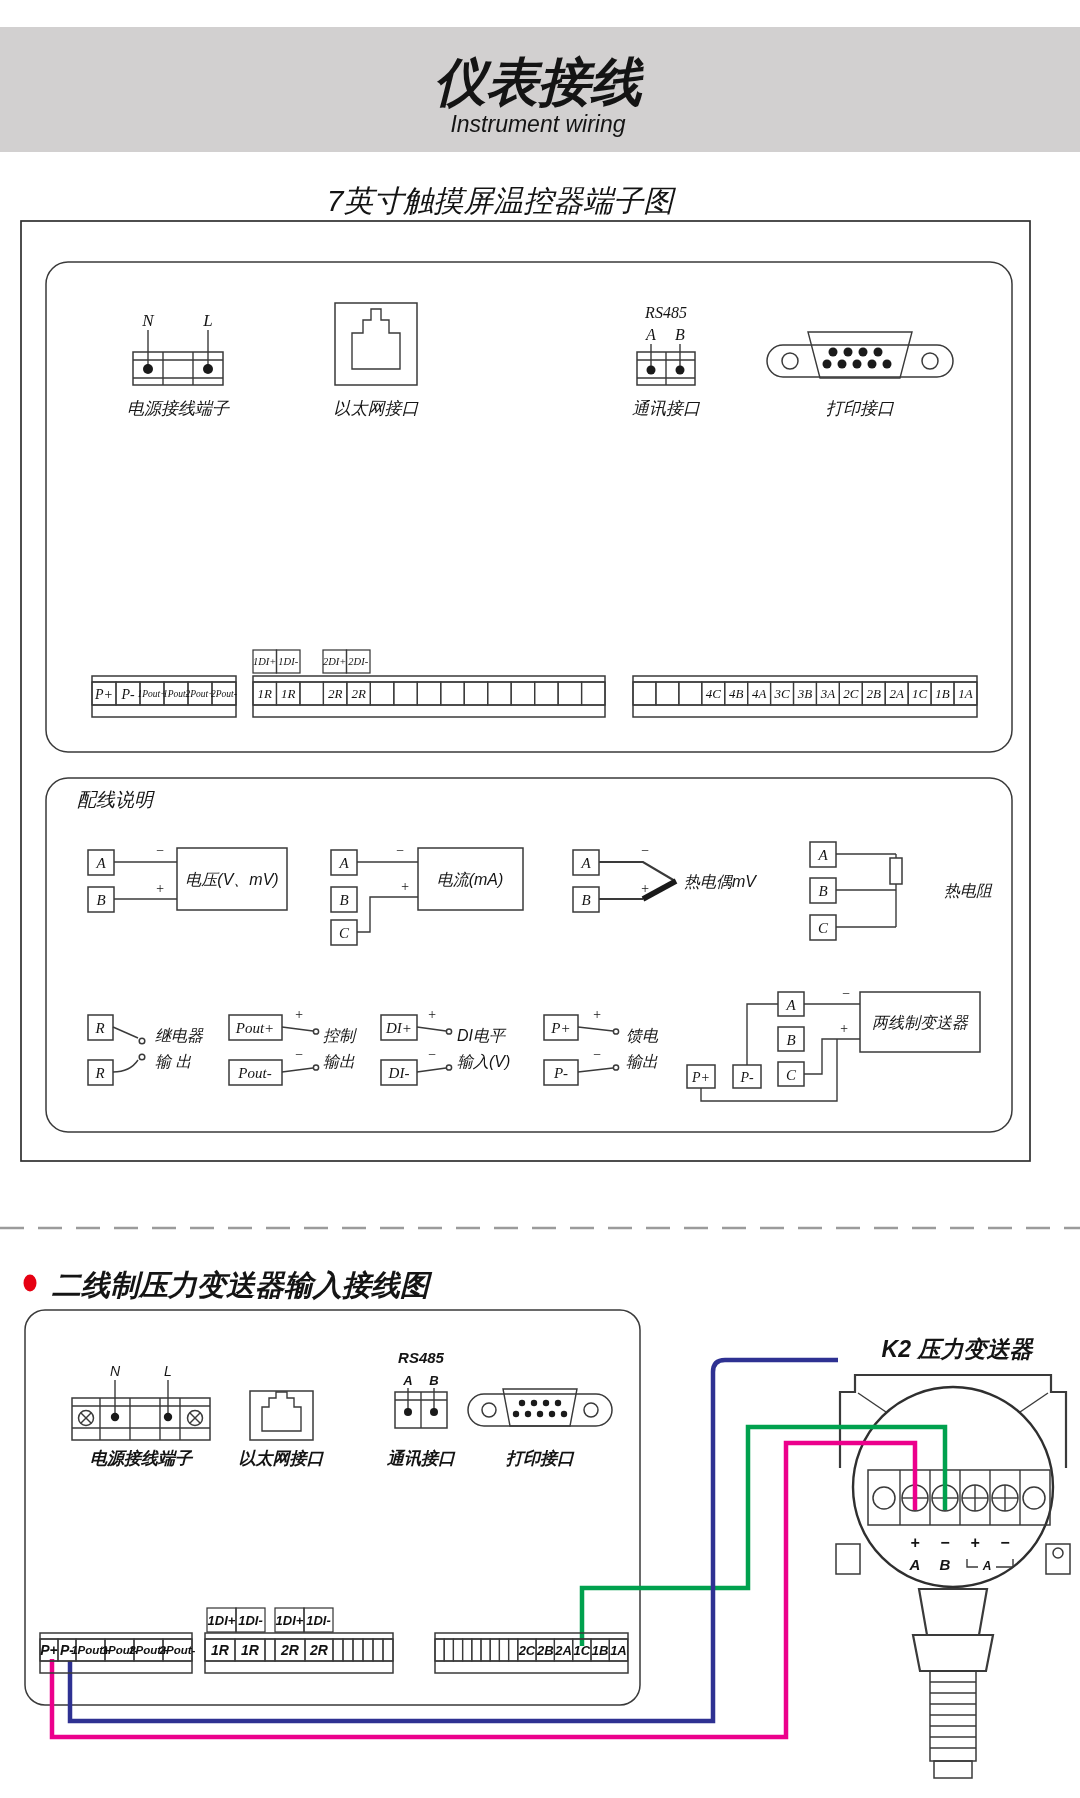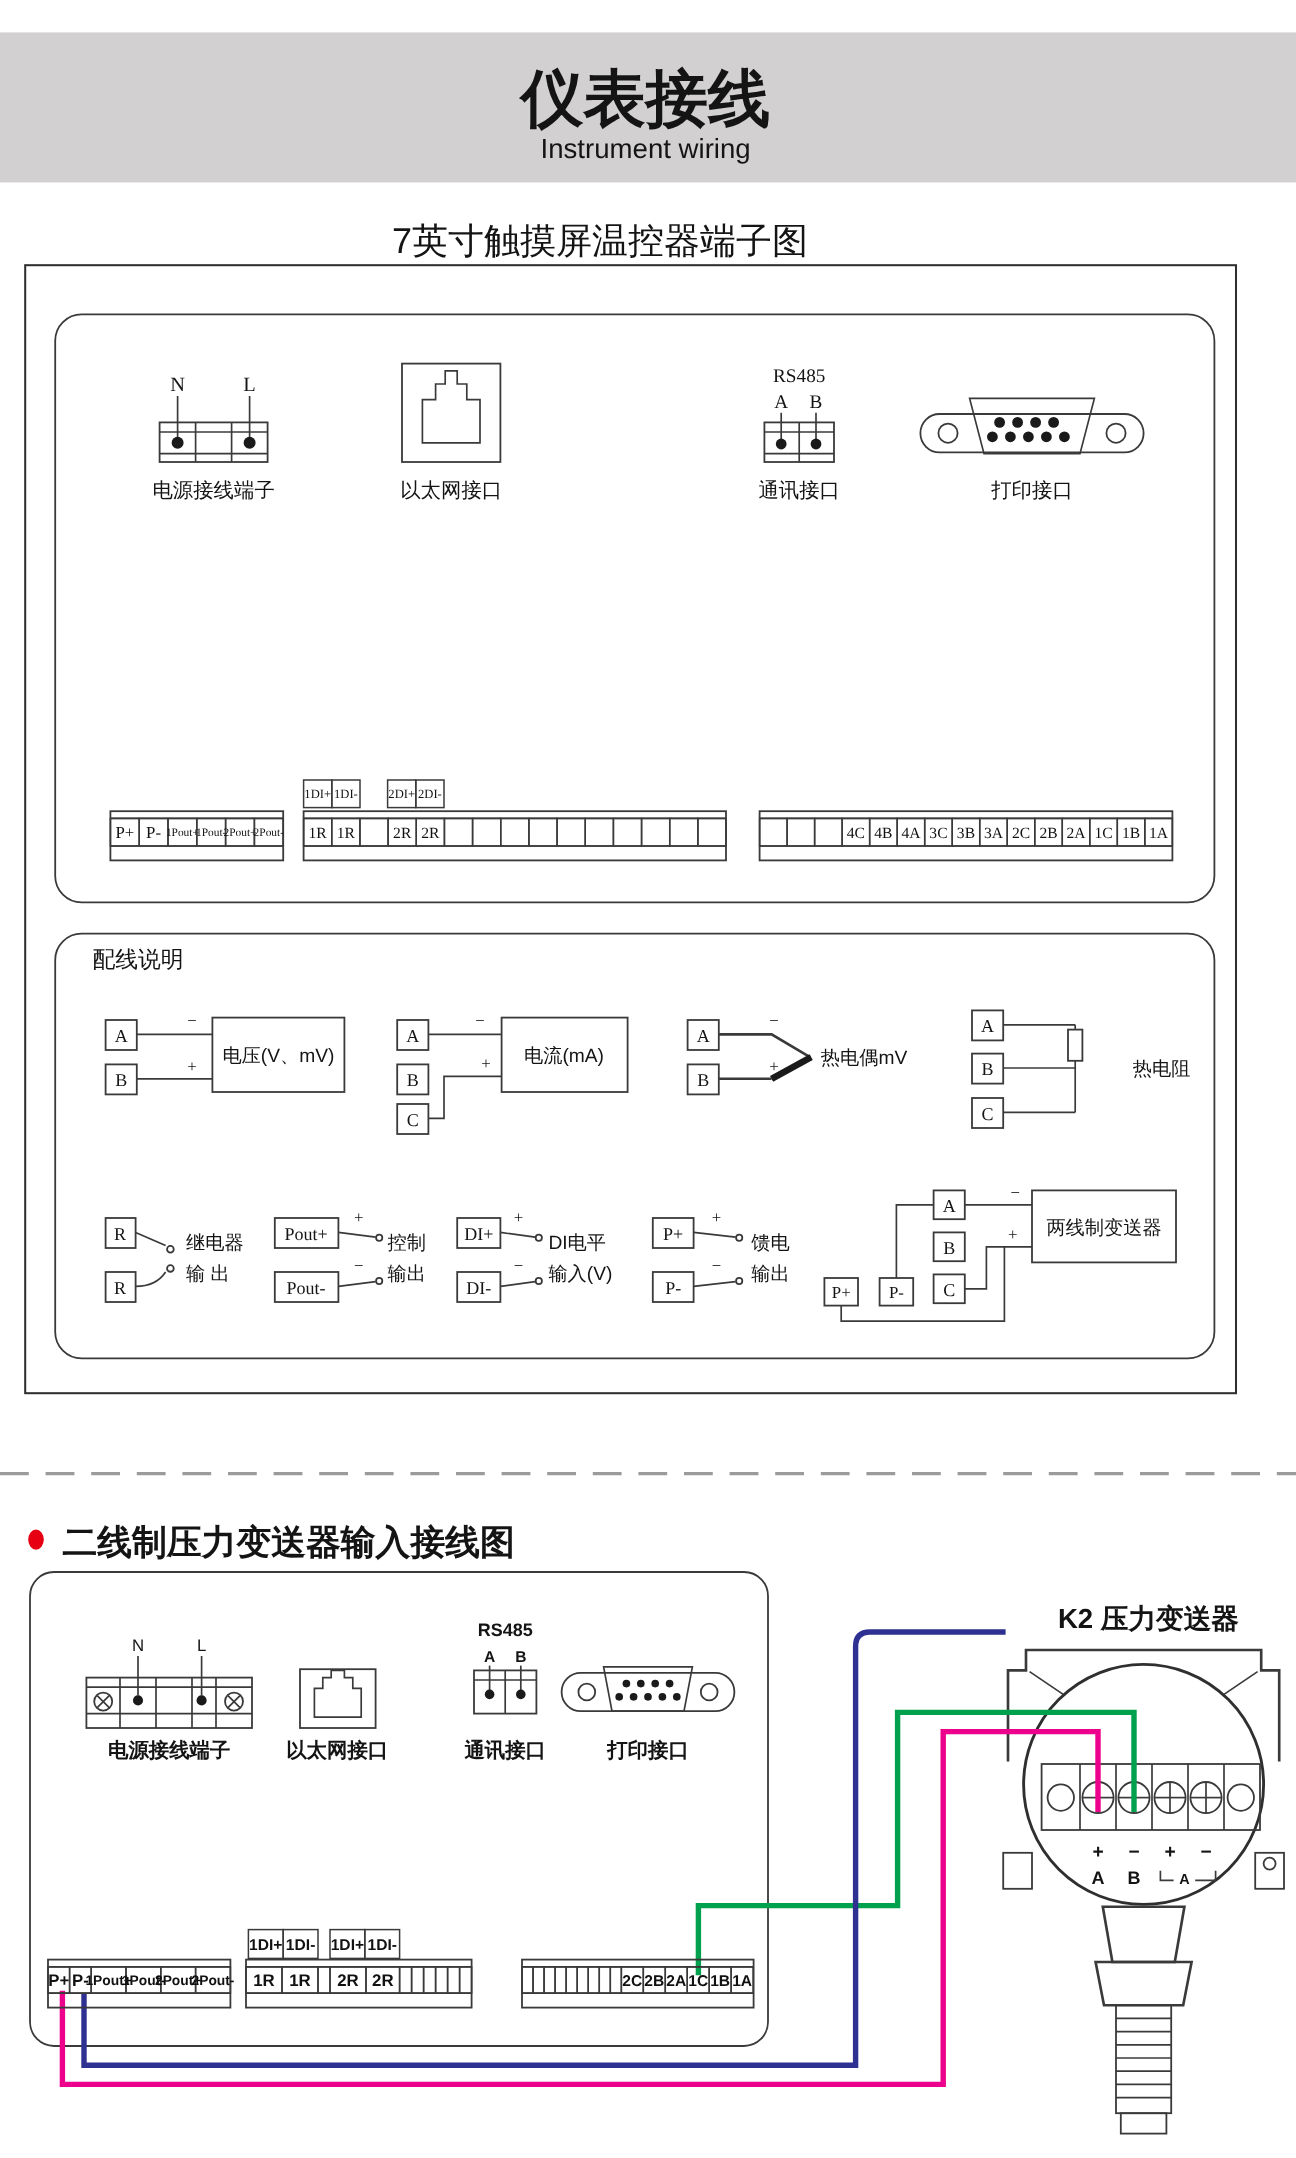--- a/index.html
+++ b/index.html
@@ -1,17 +1,17 @@
 <!DOCTYPE html>
 <html><head>
 <meta charset="utf-8">
 <style>
   html,body{margin:0;padding:0;background:#ffffff;}
   .page{position:relative;width:1080px;height:1798px;background:#fff;overflow:hidden;
-        font-family:"Liberation Sans","DejaVu Sans",sans-serif;}
+        font-family:"Liberation Sans","DejaVu Sans",sans-serif;font-style:italic;}
   svg text{fill:#141414;}
   .serif{font-family:"Liberation Serif","DejaVu Serif",serif;}
   .sans{font-family:"Liberation Sans","DejaVu Sans",sans-serif;}
   .mid{text-anchor:middle;}
   .ln{stroke:#3a3a3a;stroke-width:1.4;fill:none;}
   .ln2{stroke:#3a3a3a;stroke-width:2.2;fill:none;}
   .box{stroke:#3a3a3a;stroke-width:1.5;fill:none;}
   .obox{stroke:#2f2f2f;stroke-width:1.7;fill:none;}
   .dot{fill:#1a1a1a;stroke:none;}
   .oc{fill:#fff;stroke:#3a3a3a;stroke-width:1.5;}

